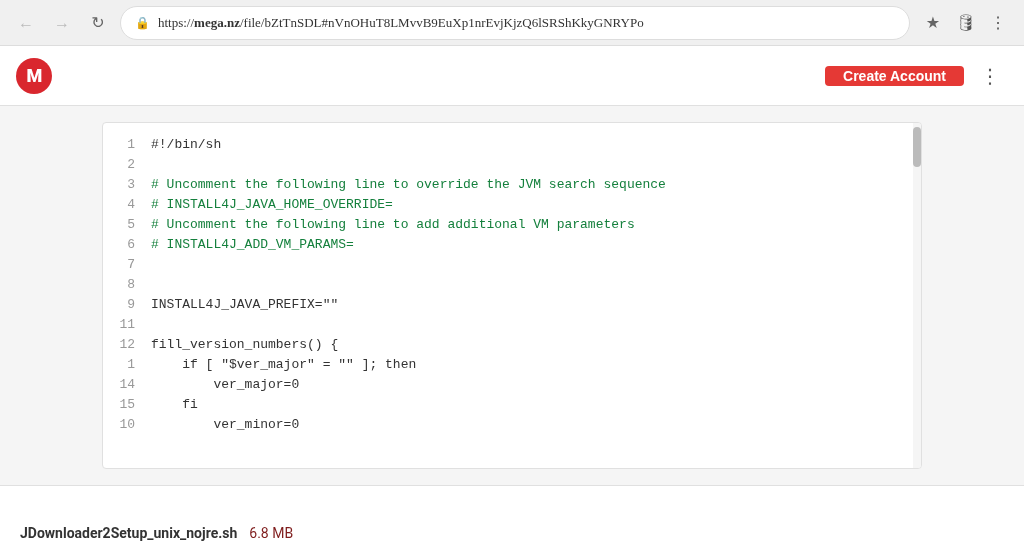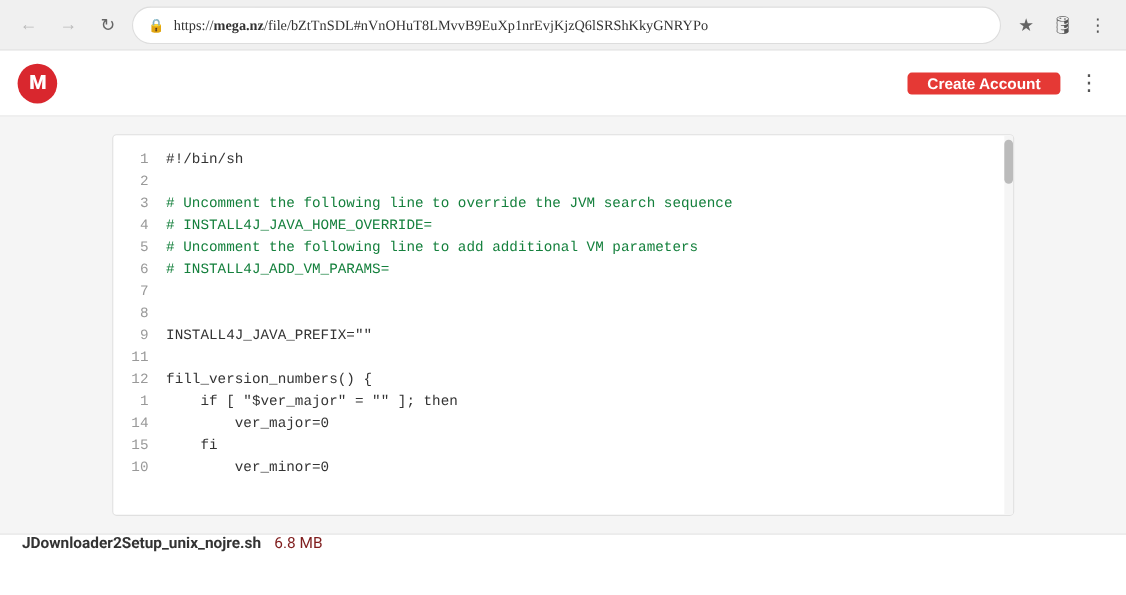--- a/index.html
+++ b/index.html
@@ -200,21 +200,21 @@
       border-radius: 4px;
       margin-top: 4px;
     }
 
     
     .footer-bar {
       background: white;
       border-top: 1px solid #e0e0e0;
       height: 56px;
       display: flex;
-      align-items: flex-start;
+      align-items: flex-end;
       justify-content: space-between;
       padding: 0 20px;
     }
     .file-info {
       display: flex;
       align-items: center;
       gap: 12px;
     }
     .file-name {
       font-weight: 700;

